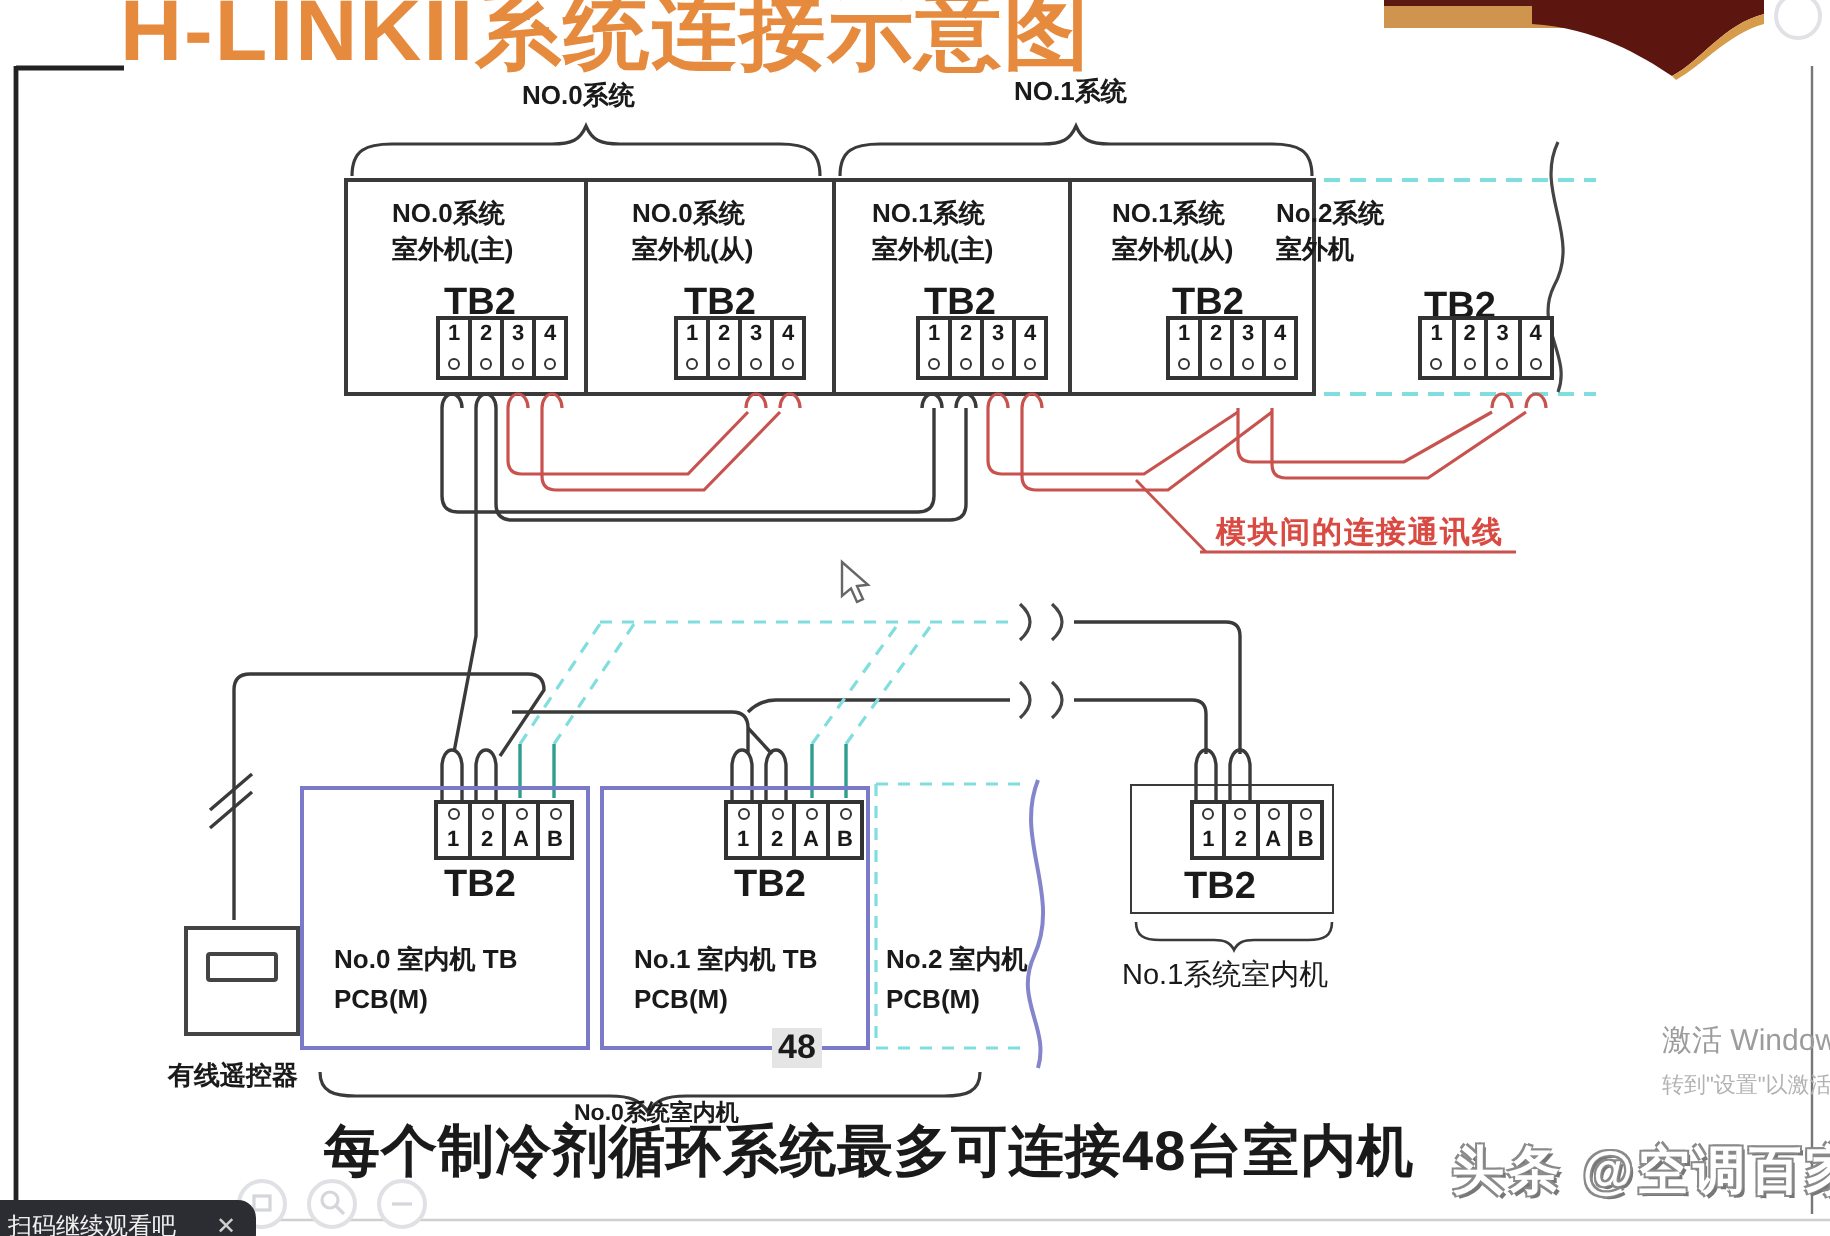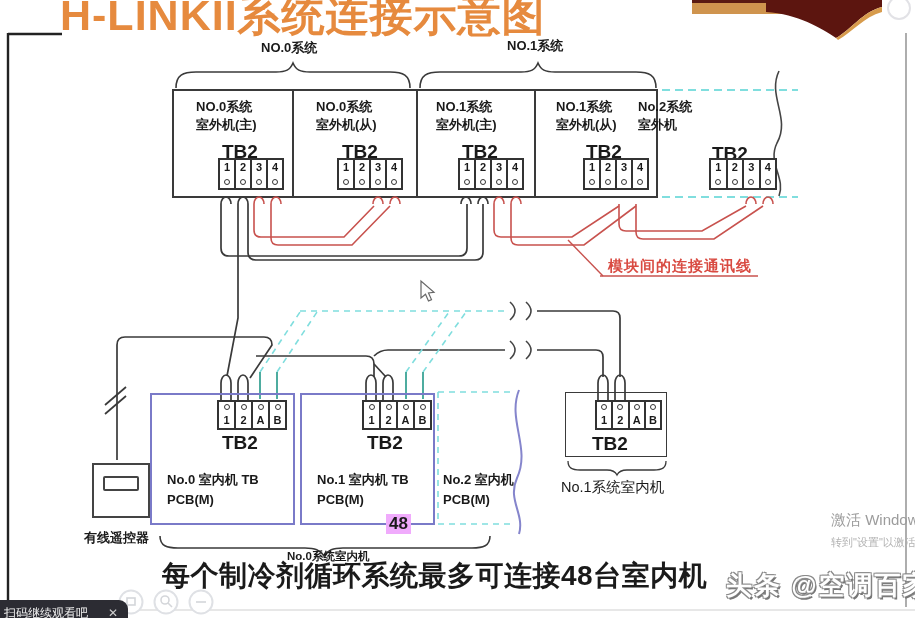--- a/index.html
+++ b/index.html
@@ -12,21 +12,21 @@
   .unittext{font-size:13px;font-weight:600;line-height:18px;z-index:3}
   .tb2label{font-size:19px;font-weight:600;z-index:3}
   .tblock{position:absolute;display:flex;border:2px solid #333;background:#fff;box-sizing:border-box;z-index:3}
   .tblock .cell{flex:1;display:flex;flex-direction:column;align-items:center;justify-content:space-between;
                 padding:2px 0 3px;border-right:2px solid #333;box-sizing:border-box}
   .tblock .cell:last-child{border-right:none}
   .tnum{font-size:11px;font-weight:700;line-height:10px}
   .screw{width:6px;height:6px;border:1.5px solid #333;border-radius:50%;box-sizing:border-box}
   .redtext{left:608px;top:257px;font-size:15px;font-weight:600;color:#d94b42;letter-spacing:1px;z-index:3}
   .boxtext{font-size:13px;font-weight:700;line-height:20px;z-index:3}
-  #badge48{left:386px;top:514px;font-size:17px;font-weight:800;background:#f0abfc;padding:0 3px;z-index:4}
+  #badge48{left:386px;top:514px;font-size:17px;font-weight:800;background:#e5e5e5;padding:0 3px;z-index:4}
   #groupcap{left:287px;top:549px;font-size:11.5px;font-weight:600;z-index:3}
   #rightcap{left:561px;top:478px;font-size:14.5px;font-weight:400;z-index:3}
   #remotelabel{left:84px;top:529px;font-size:13px;font-weight:600;z-index:3}
   #footer{left:162px;top:557px;font-size:28px;font-weight:700;letter-spacing:.5px;z-index:3}
   #remotebox{left:92px;top:463px;width:58px;height:55px;border:2px solid #444;box-sizing:border-box;z-index:3;background:#fff}
   #remotescreen{left:9px;top:11px;width:36px;height:15px;border:2px solid #444;border-radius:2px;box-sizing:border-box;position:absolute}
   .inbox{position:absolute;border:2px solid #7a7ac8;box-sizing:border-box;z-index:2}
   #rightbox{position:absolute;left:565px;top:392px;width:102px;height:65px;border:1.6px solid #3a3a3a;box-sizing:border-box;z-index:2}
   #winwm1{left:831px;top:511px;font-size:15px;color:#9c9c9c;z-index:5}
   #winwm2{left:831px;top:535px;font-size:11px;color:#b2b2b2;z-index:5}

